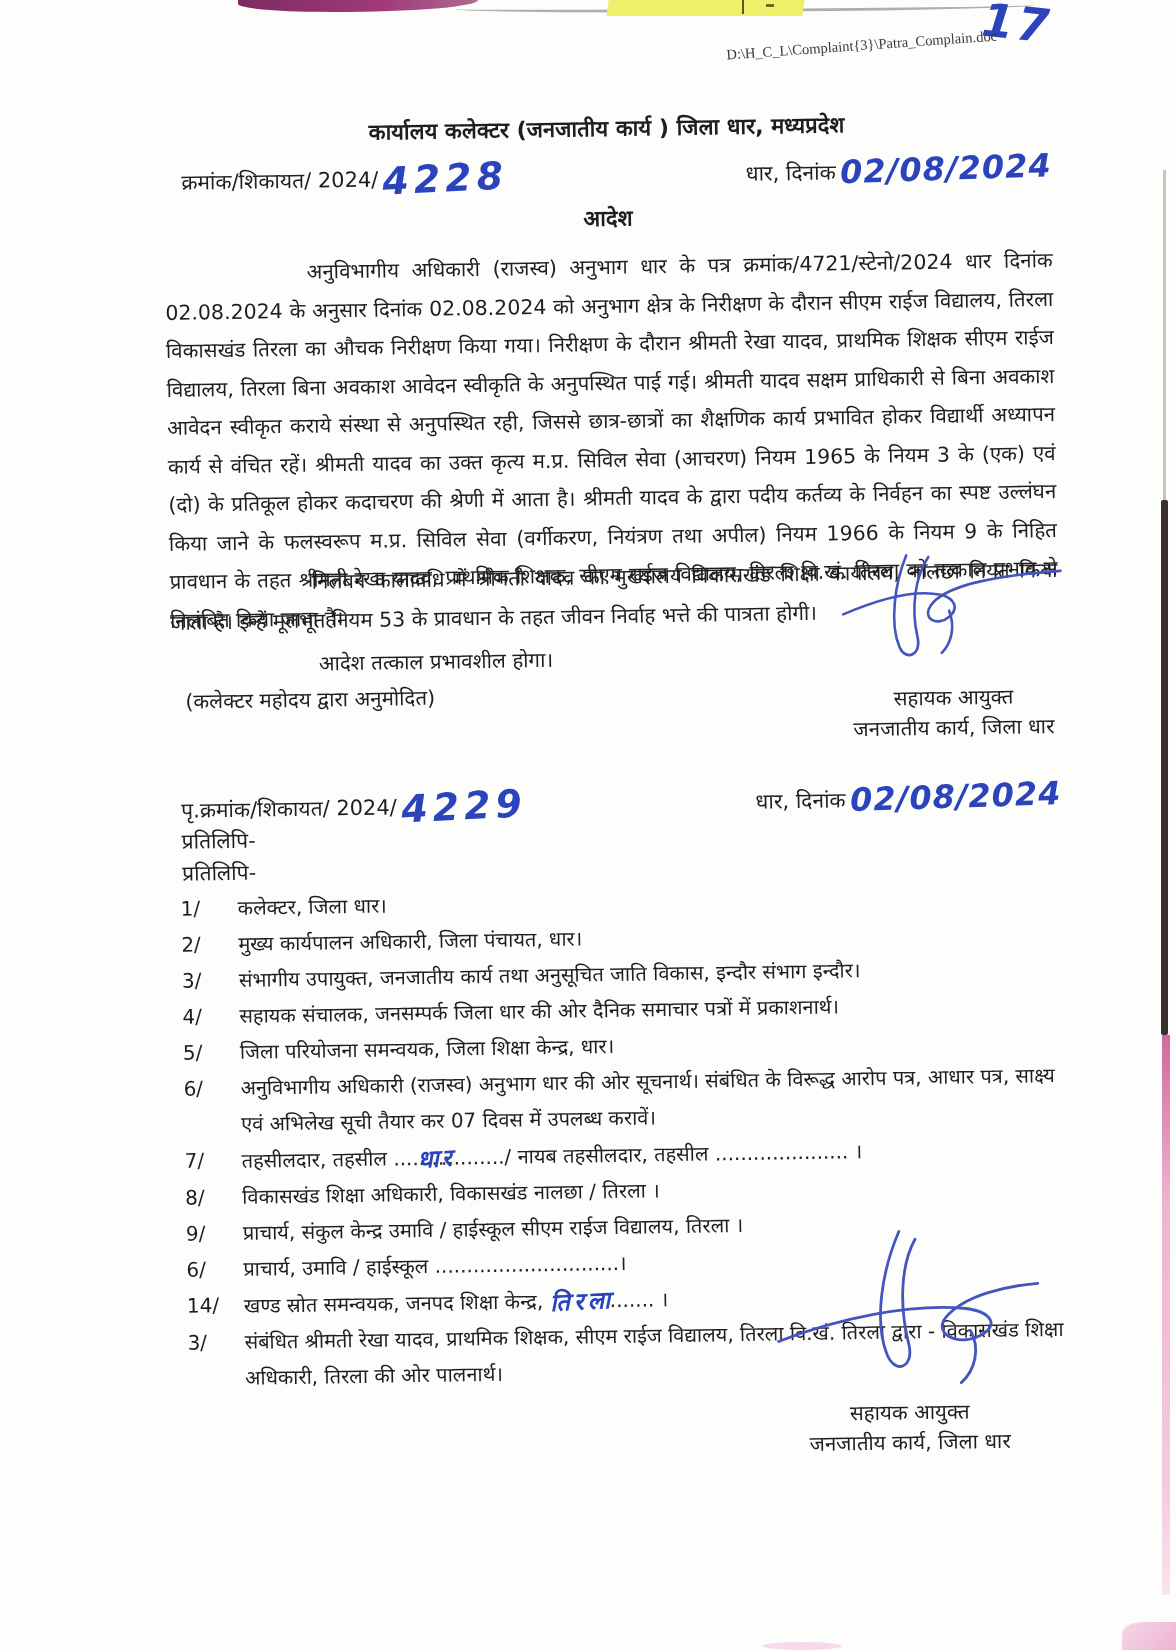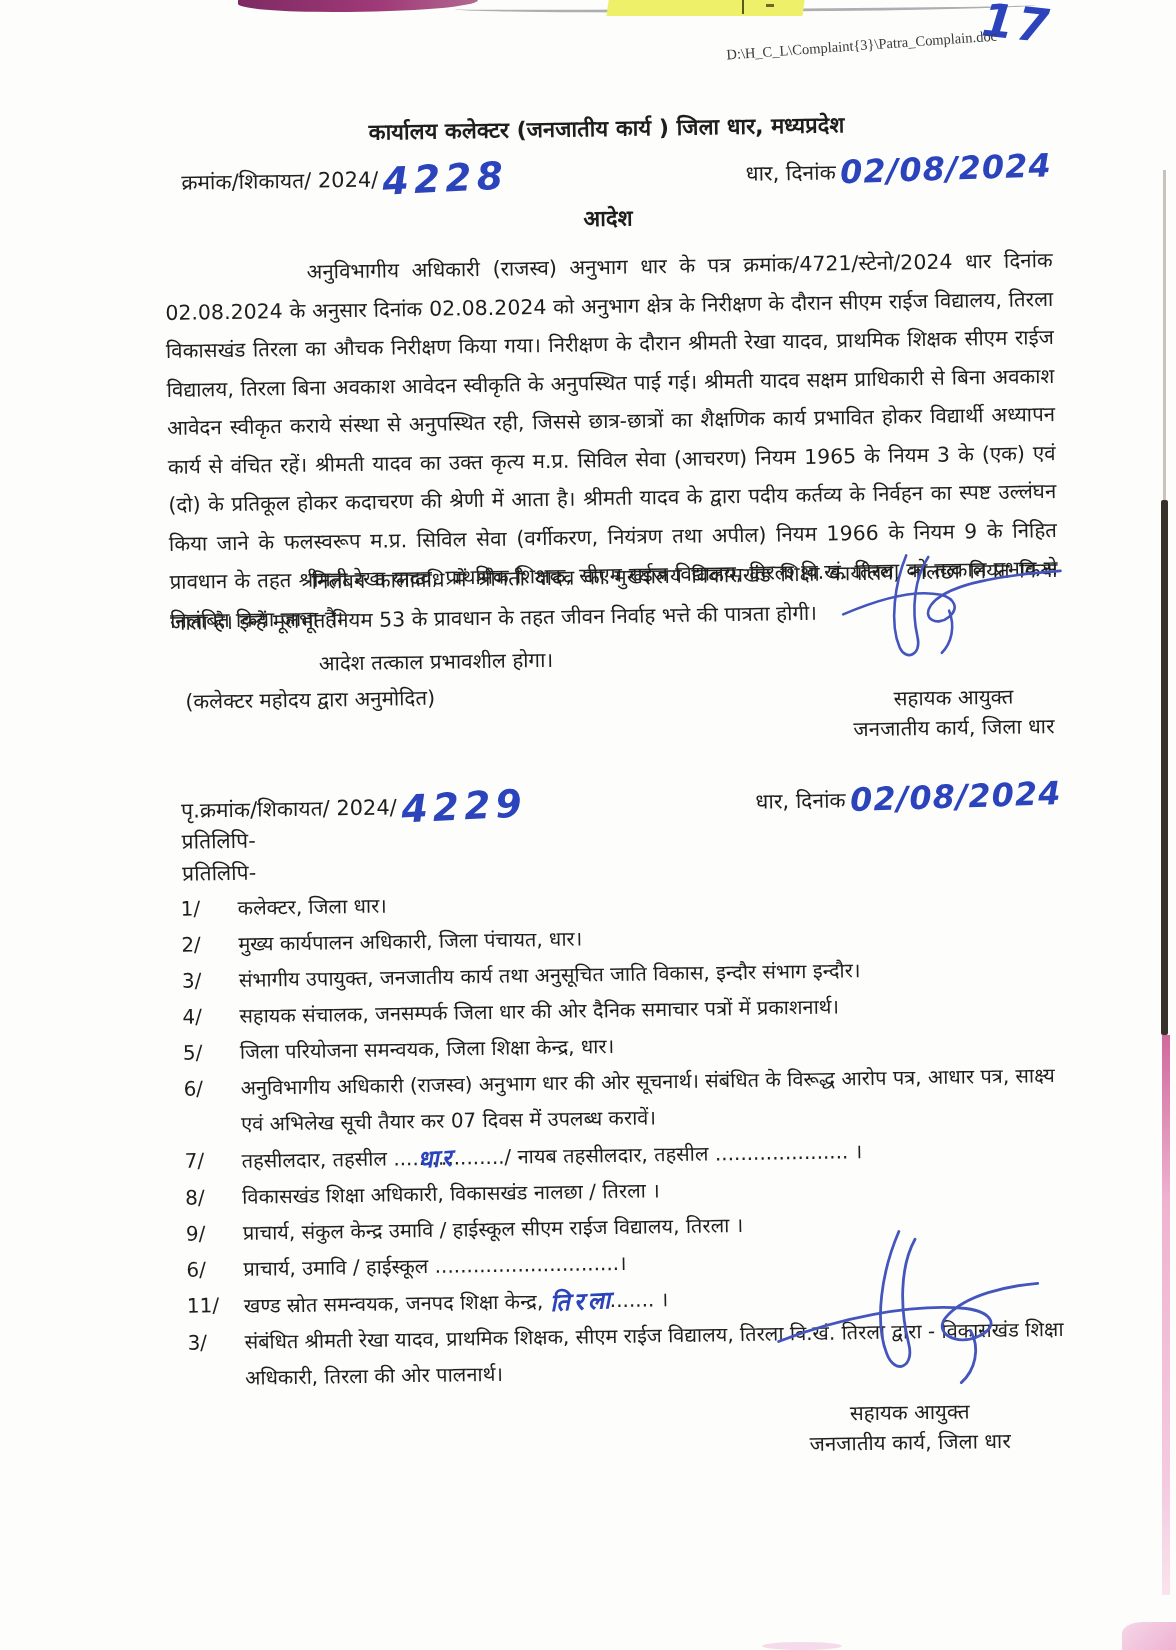--- a/index.html
+++ b/index.html
@@ -165,21 +165,21 @@
       </div>
       <div class="row">
         <span class="no">9/</span>
         <span class="txt">प्राचार्य, संकुल केन्द्र उमावि / हाईस्कूल सीएम राईज विद्यालय, तिरला ।</span>
       </div>
       <div class="row">
         <span class="no">6/</span>
         <span class="txt">प्राचार्य, उमावि / हाईस्कूल .............................।</span>
       </div>
       <div class="row">
-        <span class="no">11/</span>
+        <span class="no">14/</span>
         <span class="txt"><span>खण्ड स्रोत समन्वयक, जनपद शिक्षा केन्द्र, </span><span class="hw hw-inline2">तिरला</span><span>....... ।</span></span>
       </div>
       <div class="row">
         <span class="no">3/</span>
         <span class="txt">संबंधित श्रीमती रेखा यादव, प्राथमिक शिक्षक, सीएम राईज विद्यालय, तिरला वि.खं. तिरला द्वारा - विकासखंड शिक्षा अधिकारी, तिरला की ओर पालनार्थ।</span>
       </div>
     </div>
 
     <div class="sig-block sig2">
       <svg width="280" height="170" viewBox="0 0 280 170">

